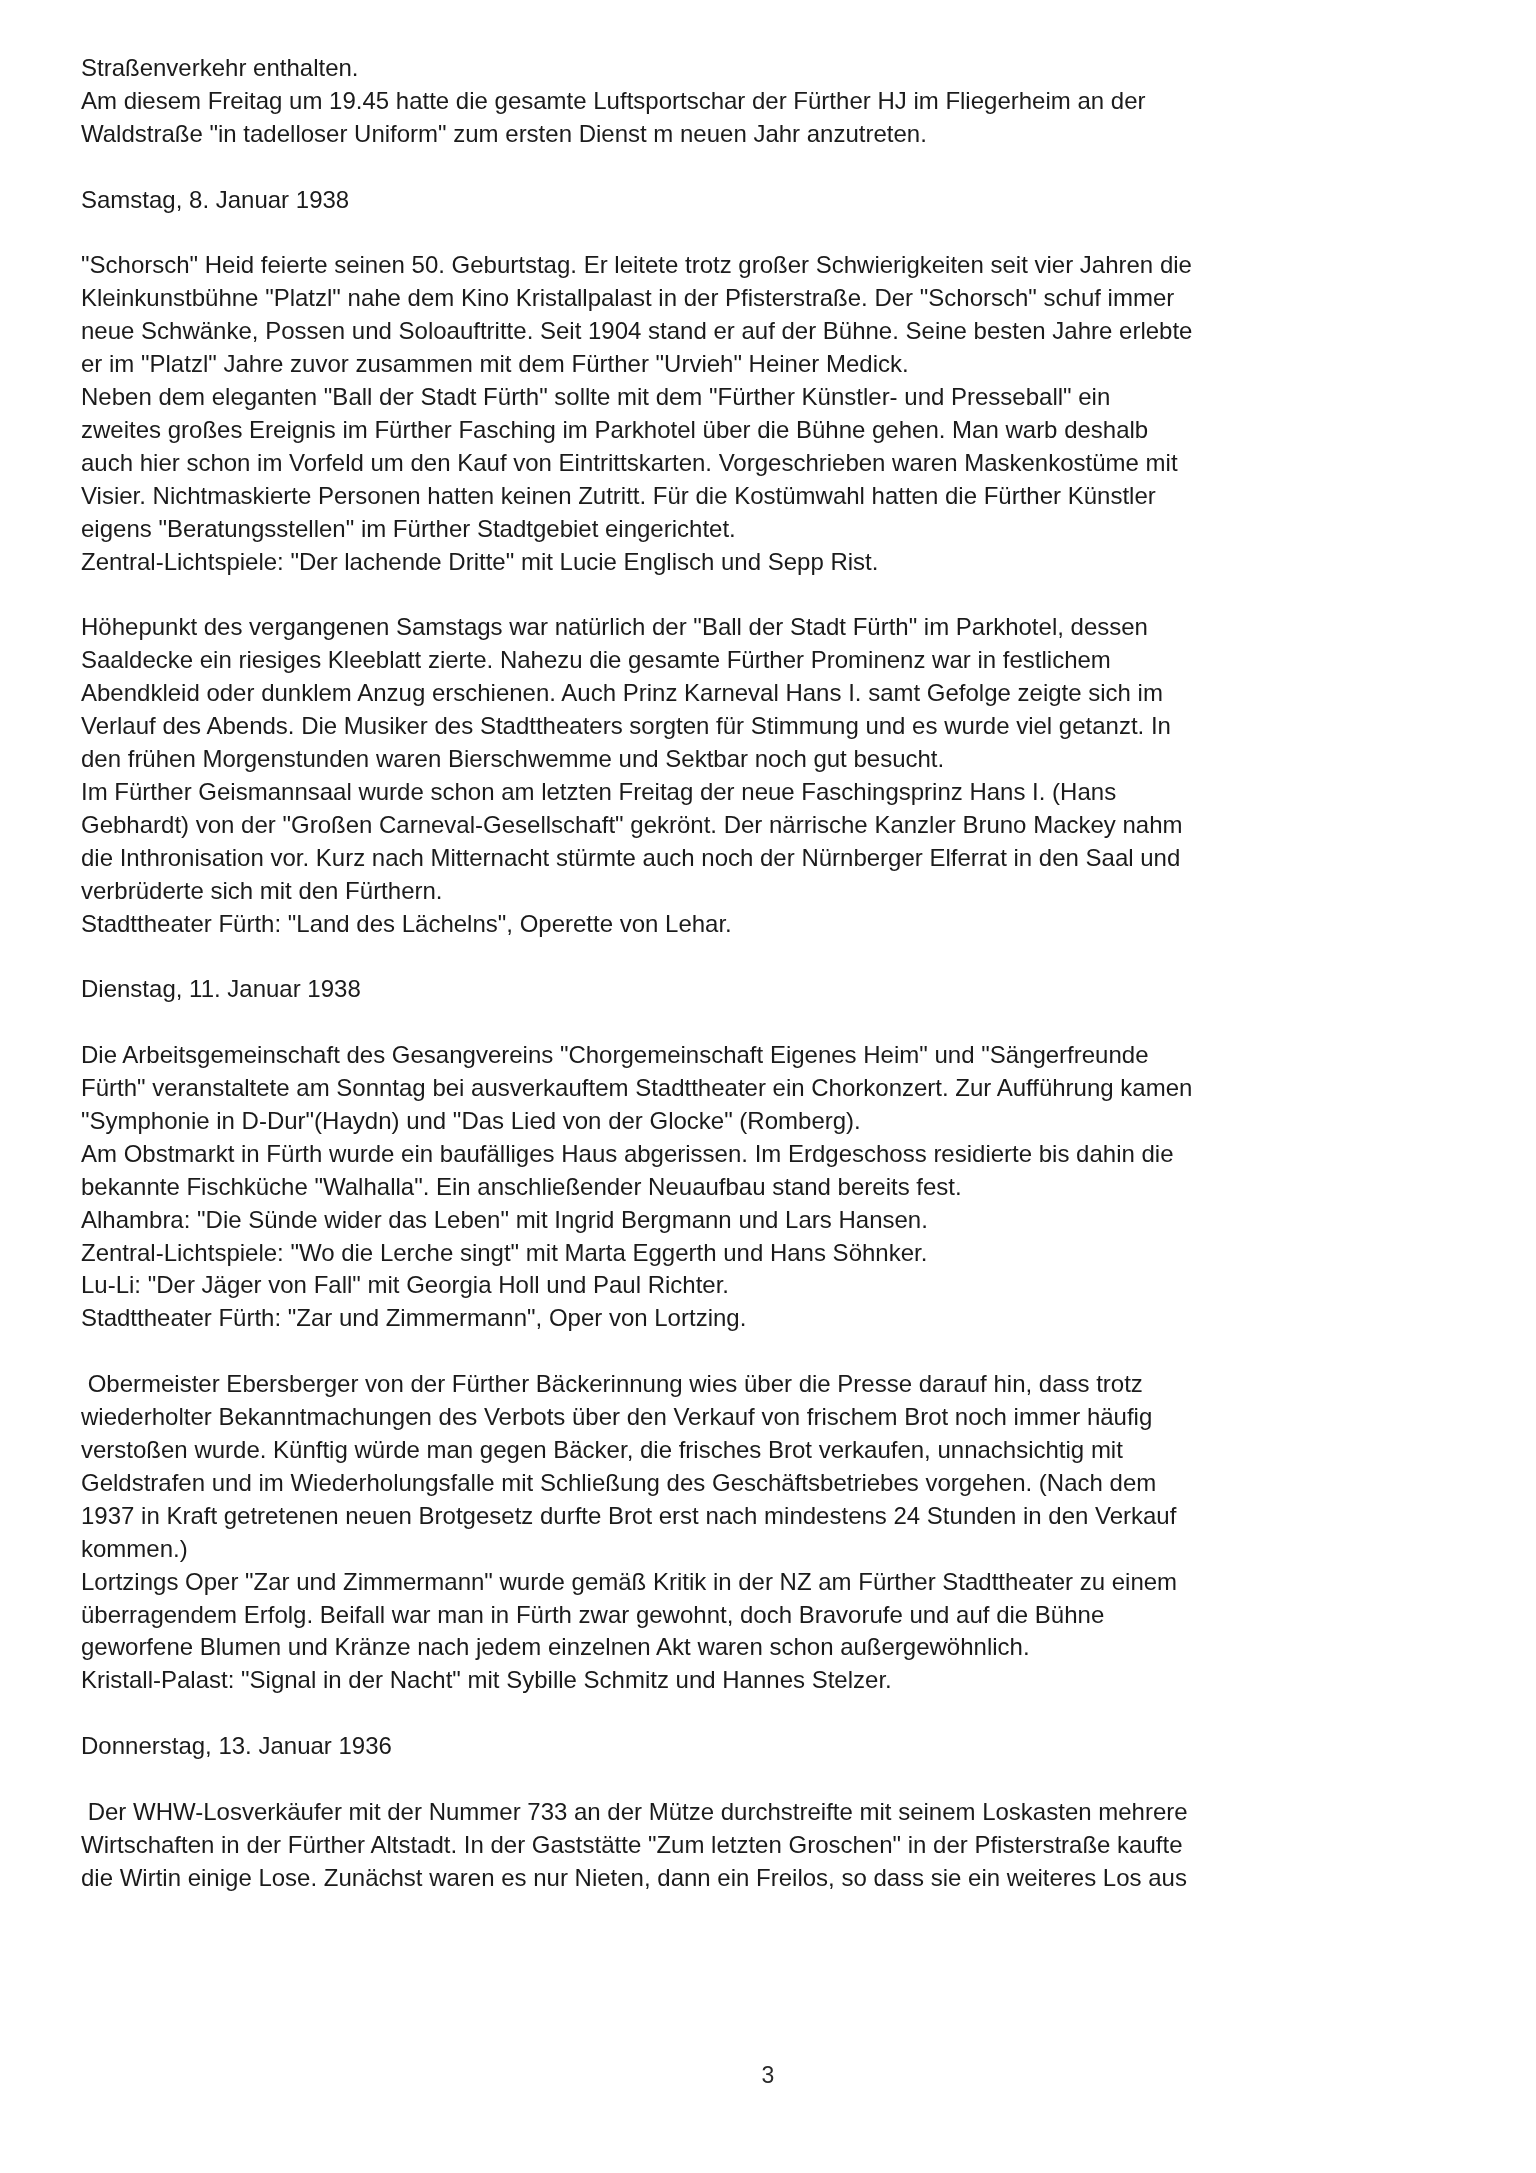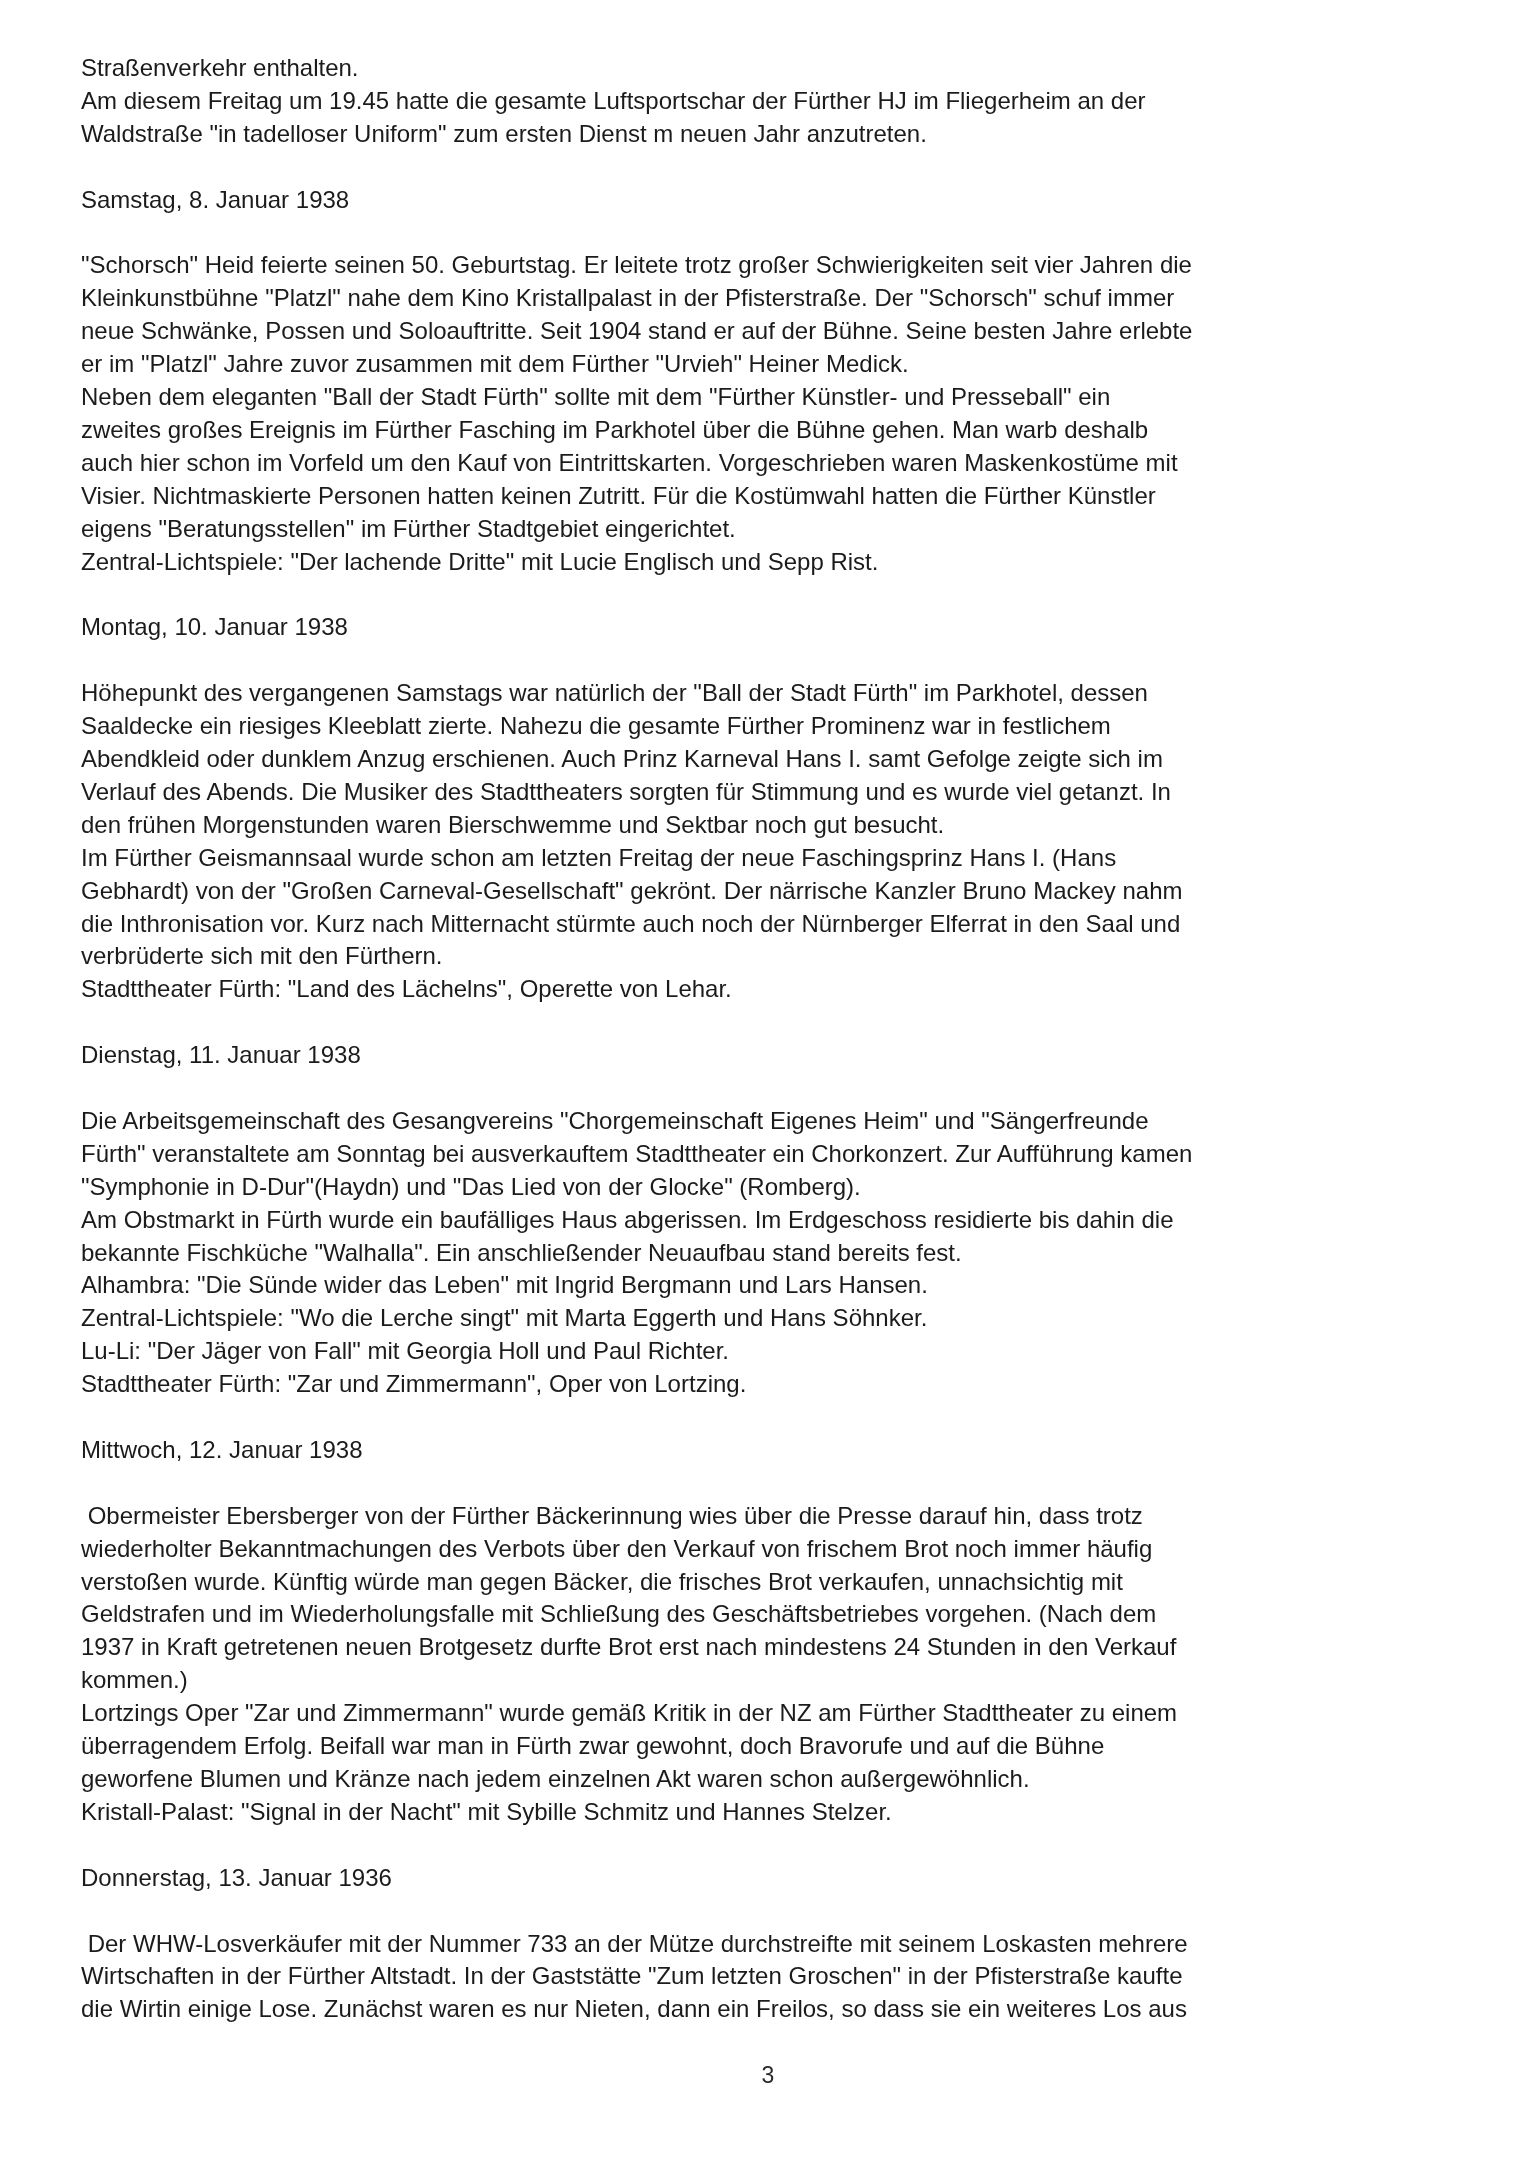--- a/index.html
+++ b/index.html
@@ -51,42 +51,40 @@
     <p class="block para">"Schorsch" Heid feierte seinen 50. Geburtstag. Er leitete trotz großer Schwierigkeiten seit vier Jahren die
 Kleinkunstbühne "Platzl" nahe dem Kino Kristallpalast in der Pfisterstraße. Der "Schorsch" schuf immer
 neue Schwänke, Possen und Soloauftritte. Seit 1904 stand er auf der Bühne. Seine besten Jahre erlebte
 er im "Platzl" Jahre zuvor zusammen mit dem Fürther "Urvieh" Heiner Medick.
 Neben dem eleganten "Ball der Stadt Fürth" sollte mit dem "Fürther Künstler- und Presseball" ein
 zweites großes Ereignis im Fürther Fasching im Parkhotel über die Bühne gehen. Man warb deshalb
 auch hier schon im Vorfeld um den Kauf von Eintrittskarten. Vorgeschrieben waren Maskenkostüme mit
 Visier. Nichtmaskierte Personen hatten keinen Zutritt. Für die Kostümwahl hatten die Fürther Künstler
 eigens "Beratungsstellen" im Fürther Stadtgebiet eingerichtet.
 Zentral-Lichtspiele: "Der lachende Dritte" mit Lucie Englisch und Sepp Rist.</p>
-    <h2 class="block heading">Montag, 10. Januar 1938</h2>
     <p class="block para">Höhepunkt des vergangenen Samstags war natürlich der "Ball der Stadt Fürth" im Parkhotel, dessen
 Saaldecke ein riesiges Kleeblatt zierte. Nahezu die gesamte Fürther Prominenz war in festlichem
 Abendkleid oder dunklem Anzug erschienen. Auch Prinz Karneval Hans I. samt Gefolge zeigte sich im
 Verlauf des Abends. Die Musiker des Stadttheaters sorgten für Stimmung und es wurde viel getanzt. In
 den frühen Morgenstunden waren Bierschwemme und Sektbar noch gut besucht.
 Im Fürther Geismannsaal wurde schon am letzten Freitag der neue Faschingsprinz Hans I. (Hans
 Gebhardt) von der "Großen Carneval-Gesellschaft" gekrönt. Der närrische Kanzler Bruno Mackey nahm
 die Inthronisation vor. Kurz nach Mitternacht stürmte auch noch der Nürnberger Elferrat in den Saal und
 verbrüderte sich mit den Fürthern.
 Stadttheater Fürth: "Land des Lächelns", Operette von Lehar.</p>
     <h2 class="block heading">Dienstag, 11. Januar 1938</h2>
     <p class="block para">Die Arbeitsgemeinschaft des Gesangvereins "Chorgemeinschaft Eigenes Heim" und "Sängerfreunde
 Fürth" veranstaltete am Sonntag bei ausverkauftem Stadttheater ein Chorkonzert. Zur Aufführung kamen
 "Symphonie in D-Dur"(Haydn) und "Das Lied von der Glocke" (Romberg).
 Am Obstmarkt in Fürth wurde ein baufälliges Haus abgerissen. Im Erdgeschoss residierte bis dahin die
 bekannte Fischküche "Walhalla". Ein anschließender Neuaufbau stand bereits fest.
 Alhambra: "Die Sünde wider das Leben" mit Ingrid Bergmann und Lars Hansen.
 Zentral-Lichtspiele: "Wo die Lerche singt" mit Marta Eggerth und Hans Söhnker.
 Lu-Li: "Der Jäger von Fall" mit Georgia Holl und Paul Richter.
 Stadttheater Fürth: "Zar und Zimmermann", Oper von Lortzing.</p>
-    <h2 class="block heading">Mittwoch, 12. Januar 1938</h2>
     <p class="block para"> Obermeister Ebersberger von der Fürther Bäckerinnung wies über die Presse darauf hin, dass trotz
 wiederholter Bekanntmachungen des Verbots über den Verkauf von frischem Brot noch immer häufig
 verstoßen wurde. Künftig würde man gegen Bäcker, die frisches Brot verkaufen, unnachsichtig mit
 Geldstrafen und im Wiederholungsfalle mit Schließung des Geschäftsbetriebes vorgehen. (Nach dem
 1937 in Kraft getretenen neuen Brotgesetz durfte Brot erst nach mindestens 24 Stunden in den Verkauf
 kommen.)
 Lortzings Oper "Zar und Zimmermann" wurde gemäß Kritik in der NZ am Fürther Stadttheater zu einem
 überragendem Erfolg. Beifall war man in Fürth zwar gewohnt, doch Bravorufe und auf die Bühne
 geworfene Blumen und Kränze nach jedem einzelnen Akt waren schon außergewöhnlich.
 Kristall-Palast: "Signal in der Nacht" mit Sybille Schmitz und Hannes Stelzer.</p>

